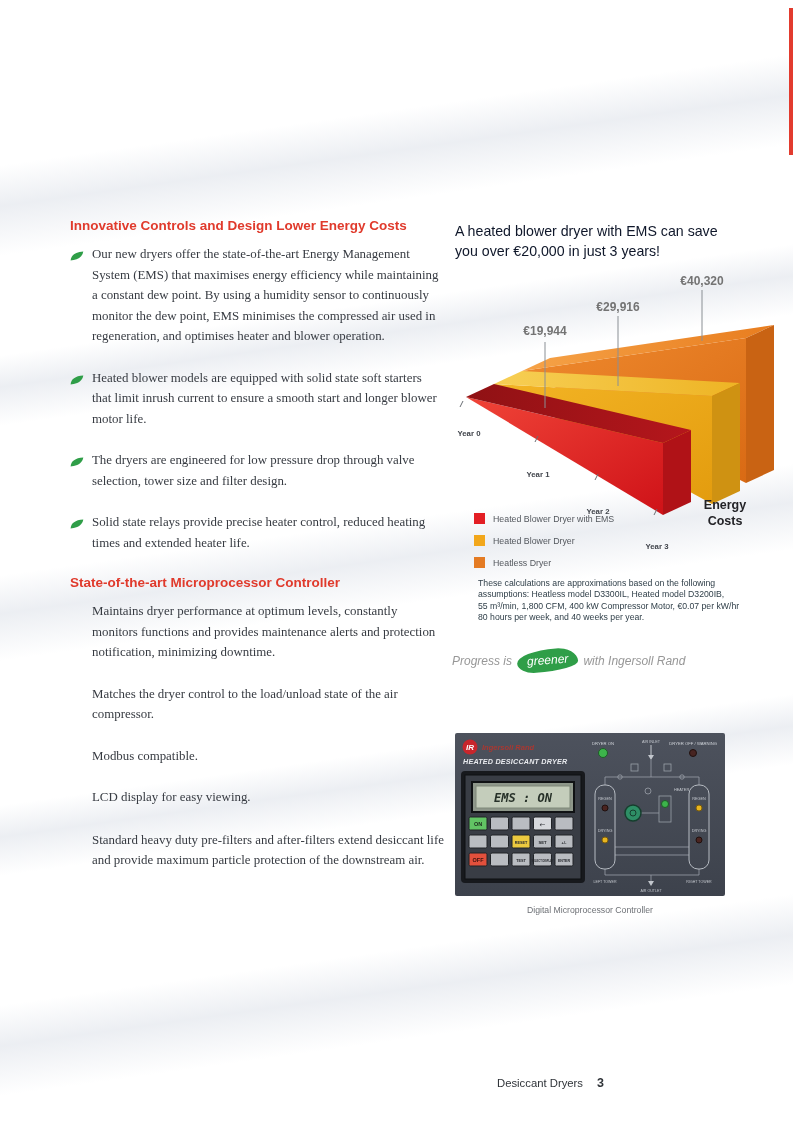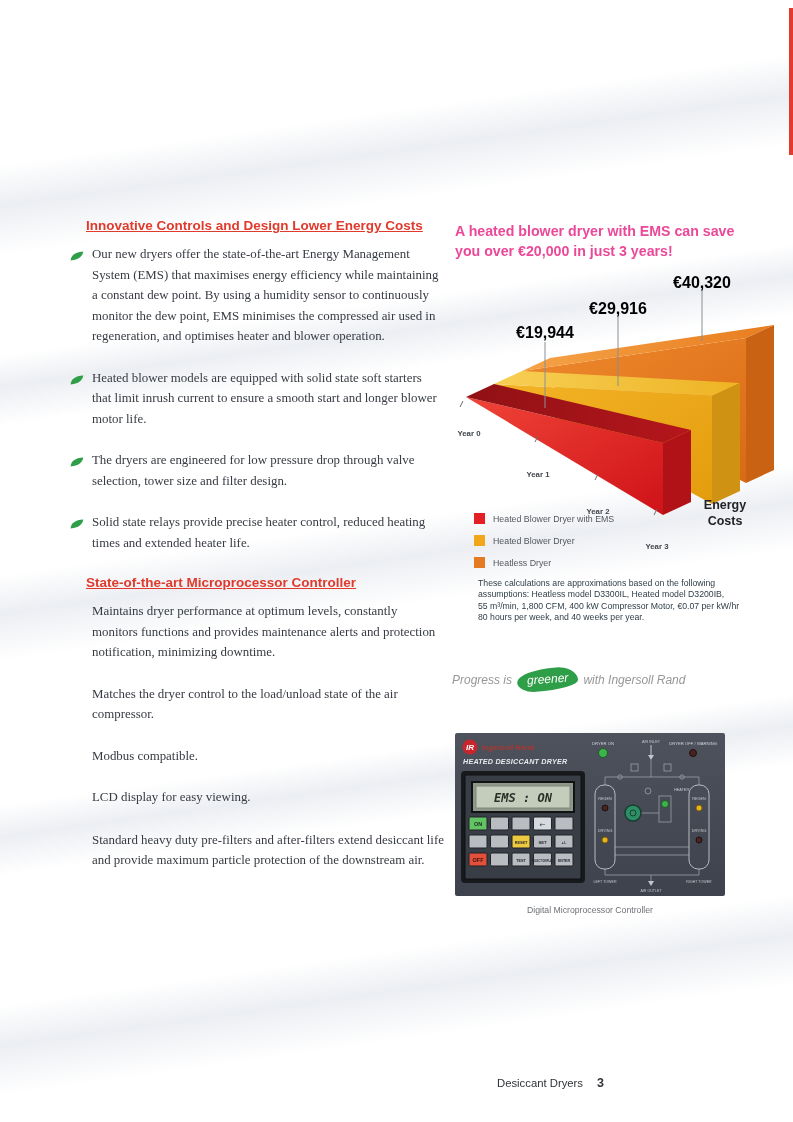--- a/index.html
+++ b/index.html
@@ -10,43 +10,43 @@
           transform:rotate(-8deg);
           background:linear-gradient(180deg,rgba(231,234,239,0) 0%,rgba(224,228,235,.62) 45%,rgba(231,234,239,0) 100%);}
   .s1{top:110px;height:90px}.s2{top:300px;height:70px}.s3{top:520px;height:85px}
   .s4{top:750px;height:70px}.s5{top:950px;height:90px}
   .red-bar{position:absolute;top:8px;right:0;width:4px;height:147px;background:#e23b2e;}
 
   
   .left-col{position:absolute;left:70px;top:218px;width:374px;}
   .section{margin-top:22px;}
   .section:first-child{margin-top:0;}
-  .sec-heading{font-weight:bold;font-size:13.5px;color:#e03a2c;margin:0 0 11px 16px;text-decoration:underline;}
+  .sec-heading{font-weight:bold;font-size:13.5px;color:#e03a2c;margin:0 0 11px 0;}
   .bullet{display:flex;margin-bottom:21px;font-family:"Liberation Serif",serif;
           font-size:12.9px;line-height:20.5px;color:#373b42;}
   .bullet:last-child{margin-bottom:0;}
   .icon-cell{flex:0 0 22px;padding-top:4px;}
   .sq{width:8px;height:8px;background:#e0392e;margin-top:5px;}
   .btext{flex:1;}
 
   
-  .chart-title{position:absolute;left:455px;top:222px;font-weight:bold;font-size:14.2px;
-               line-height:19.5px;color:#ec4899;}
+  .chart-title{position:absolute;left:455px;top:222px;font-weight:normal;font-size:14.2px;
+               line-height:19.5px;color:#0f172a;}
   .chart-wrap{position:absolute;left:450px;top:268px;width:343px;height:312px;}
   .chart-wrap svg{position:absolute;left:0;top:0;}
-  .val{position:absolute;font-weight:bold;font-size:16px;color:#000000;width:100px;text-align:center;}
+  .val{position:absolute;font-weight:bold;font-size:12px;color:#737373;width:100px;text-align:center;}
   .yr{position:absolute;font-weight:bold;font-size:7.8px;color:#40444b;width:44px;text-align:center;margin-top:25px;}
   .lg{position:absolute;left:24px;display:flex;align-items:center;gap:8px;
       font-size:8.8px;color:#54585e;}
   .lg .sw{width:11px;height:11px;flex:0 0 11px;}
   .energy{position:absolute;left:243px;top:230px;width:64px;text-align:center;
           font-weight:bold;font-size:12.5px;line-height:15.5px;color:#232327;}
   .assump{position:absolute;left:478px;top:578px;width:310px;font-size:8.7px;
           line-height:11.4px;color:#31404a;}
-  .tagline{position:absolute;left:452px;top:668px;display:flex;align-items:center;gap:5px;
+  .tagline{position:absolute;left:452px;top:649px;display:flex;align-items:center;gap:5px;
            font-style:italic;font-size:12px;color:#979797;}
   .leaf-pill{background:#2f9e48;color:#fff;padding:4px 10px 5px 10px;font-style:italic;
              border-radius:65% 35% 70% 30% / 55% 60% 40% 45%;transform:rotate(-4deg);}
   .panel{position:absolute;left:455px;top:733px;width:270px;height:163px;}
   .caption{position:absolute;left:455px;top:905px;width:270px;text-align:center;
            font-size:8.7px;color:#6e7176;}
   .footer{position:absolute;left:497px;top:1076px;display:flex;gap:14px;align-items:baseline;
           font-size:11.3px;color:#2f3338;}
   .footer .pg{font-weight:bold;font-size:12.5px;}
 </style>

